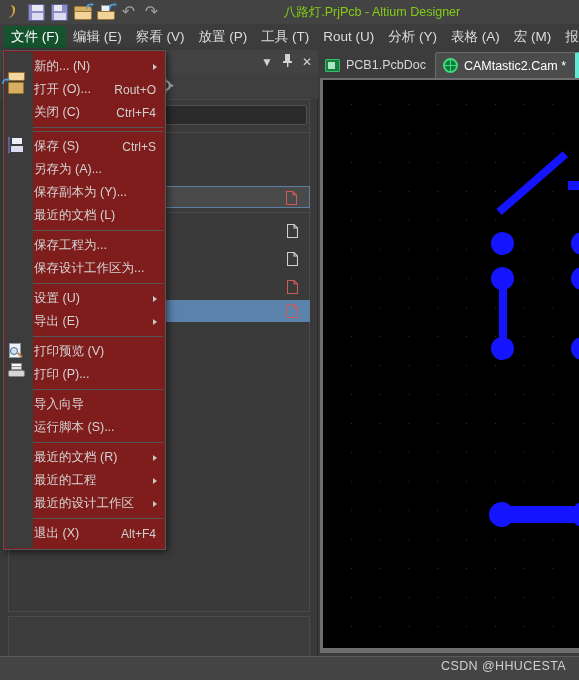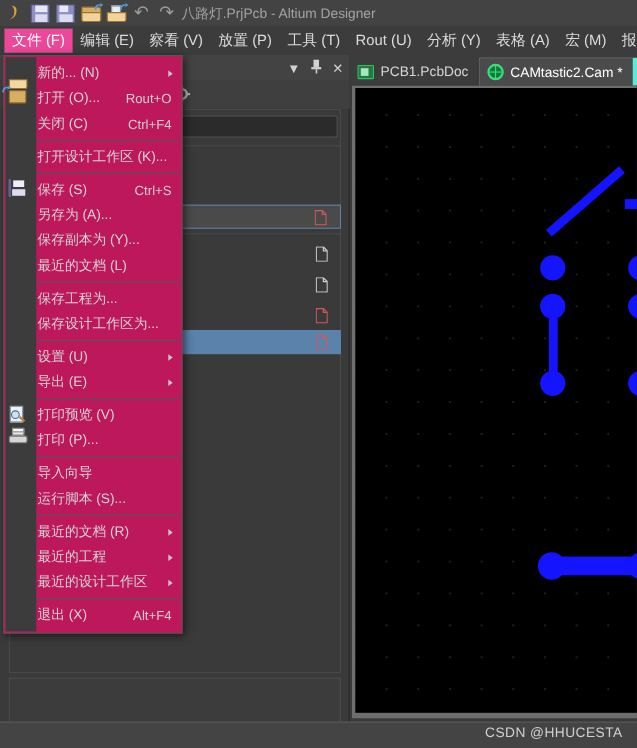--- a/index.html
+++ b/index.html
@@ -15,22 +15,22 @@
   
   .titlebar {
     position: absolute; left: 0; top: 0; width: 579px; height: 24px;
     background: #434343;
     display: flex; align-items: center;
   }
   .qat { display: flex; align-items: center; padding-left: 3px; gap: 2px; }
   .qicon { width: 21px; height: 20px; position: relative; }
   .title-text {
     position: absolute; left: 0; top: 0; width: 579px; height: 24px;
-    line-height: 24px; 
-    color: #a3a3a3; font-size: 12.5px; padding-left: 165px;
+    line-height: 24px; text-align: center;
+    color: #84cc16; font-size: 12.5px; padding-left: 165px;
     white-space: nowrap; pointer-events: none;
   }
 
   
   .ic-floppy { width: 17px; height: 17px; background: #8e8ec4; border: 1px solid #5e5e96;
     border-radius: 1px; position: relative; margin: 2px auto 0; }
   .ic-floppy::before { content:""; position:absolute; left:3px; top:0; width:11px; height:6px;
     background:#e8e8f4; }
   .ic-floppy::after { content:""; position:absolute; left:3px; bottom:0; width:11px; height:7px;
     background:#dcdcf0; }
@@ -53,21 +53,21 @@
 
   
   .menubar {
     position: absolute; left: 0; top: 24px; width: 579px; height: 26px;
     background: #3c3c3c; display: flex; align-items: center; padding-left: 4px;
   }
   .menu-item {
     height: 22px; line-height: 22px; padding: 0 7px; color: #dcdcdc;
     font-size: 13.5px; white-space: nowrap; cursor: default;
   }
-  .menu-item.active { background: #ec4899; color: #ffffff; }
+  .menu-item.active { background: #14532d; color: #ffffff; }
 
   
   .left-panel {
     position: absolute; left: 0; top: 50px; width: 318px; height: 606px;
     background: #3a3a3a; border-right: 1px solid #2a2a2a;
   }
   .panel-header {
     position: absolute; left: 0; top: 0; width: 318px; height: 23px;
     background: #434343; display: flex; align-items: center;
     justify-content: flex-end; padding-right: 6px; gap: 9px;
@@ -157,21 +157,21 @@
     background: #444444; border-top: 1px solid #5a5a5a;
   }
   .watermark {
     position: absolute; right: 13px; top: 659px;
     color: #cfcfcf; font-size: 12.5px; letter-spacing: .4px;
   }
 
   
   .dropdown {
     position: absolute; left: 3px; top: 50px; width: 163px;
-    background: #be185d; border: 1px solid #565656;
+    background: #7f1d1d; border: 1px solid #565656;
     box-shadow: 2px 2px 7px rgba(0,0,0,.55); z-index: 50;
     padding: 4px 0 4px 0;
   }
   .dd-gutter {
     position: absolute; left: 1px; top: 1px; width: 28px; bottom: 1px;
     background: #3c3c3c;
   }
   .dd-item {
     position: relative; height: 23px; display: flex; align-items: center;
     color: #d4d4d4; font-size: 12.5px; cursor: default; padding-left: 30px;
@@ -412,23 +412,20 @@
       <span class="txt">打开 (O)...</span>
       <span class="sc">Rout+O</span>
     </div>
     <div class="dd-item">
       <span class="txt">关闭 (C)</span>
       <span class="sc">Ctrl+F4</span>
     </div>
 
     <div class="dd-sep"></div>
 
-    <div class="dd-item">
-      <span class="txt">打开设计工作区 (K)...</span>
-    </div>
 
     <div class="dd-sep"></div>
 
     <div class="dd-item">
       <span class="micon"><span class="mi-floppy"></span></span>
       <span class="txt">保存 (S)</span>
       <span class="sc">Ctrl+S</span>
     </div>
     <div class="dd-item">
       <span class="txt">另存为 (A)...</span>

